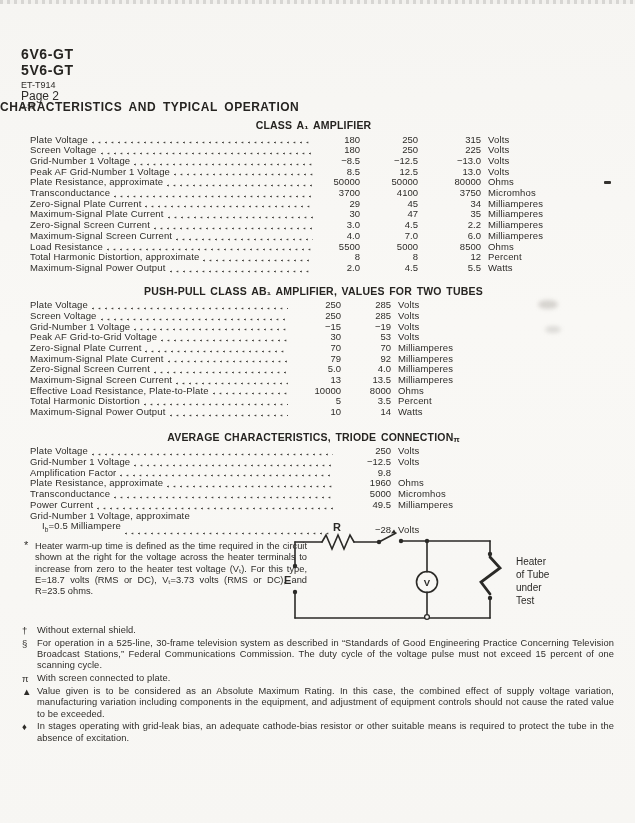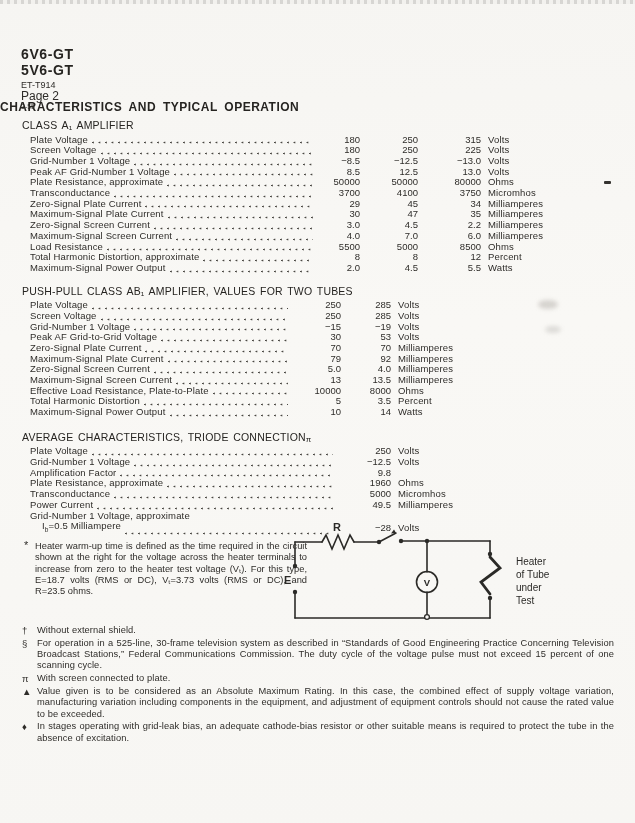--- a/index.html
+++ b/index.html
@@ -17,24 +17,24 @@
   .tube{font-weight:700;font-size:14px;line-height:16px;letter-spacing:.6px;color:#262421;}
   .docno{font-size:9px;line-height:11px;margin-top:2px;}
   .pageno{font-size:12px;line-height:11px;}
   .datecode{font-size:7px;line-height:9px;color:#44423f;}
 
   .title{position:absolute;left:0;top:100px;width:524px;text-align:left;
          font-weight:700;font-size:12px;letter-spacing:.5px;word-spacing:3px;color:#262421;}
 
   .specs{position:absolute;left:30px;top:119px;width:575px;}
   .section{margin-bottom:11px;}
-  .sec-heading{margin-left:-8px;margin-bottom:2.5px;font-weight:400;font-size:10.5px;
-               letter-spacing:.2px;word-spacing:1.5px;color:#262421;}
+  .sec-heading{margin-left:-8px;margin-bottom:2.5px;font-weight:700;font-size:10.5px;
+               letter-spacing:.2px;word-spacing:1.5px;color:#262421;text-align:center;}
   .sec-heading .hmark{font-size:8px;vertical-align:-1px;}
-  .trow{display:flex;align-items:center;line-height:10.7px;font-size:9.5px;white-space:nowrap;}
+  .trow{display:flex;align-items:flex-end;line-height:10.7px;font-size:9.5px;white-space:nowrap;}
   .lbl{white-space:nowrap;letter-spacing:.15px;}
   .indent{padding-left:12px;}
   .indent sub{font-size:6.5px;}
   .dots{flex:1 1 auto;align-self:flex-end;height:9px;margin:0 3px 1px 4px;
         background-image:radial-gradient(circle at 1.1px 7.5px,#4a4843 .85px,transparent 1.15px);
         background-size:6.5px 9px;background-repeat:repeat-x;}
   .val{text-align:right;flex:0 0 auto;}
   .unit{flex:0 0 auto;text-align:left;letter-spacing:.15px;}
   .cols3 .v1{width:44px}.cols3 .v2{width:58px}.cols3 .v3{width:63px}.cols3 .unit{width:117px;padding-left:7px}
   .cols2 .v1{width:50px}.cols2 .v2{width:50px}.cols2 .unit{width:207px;padding-left:7px}

